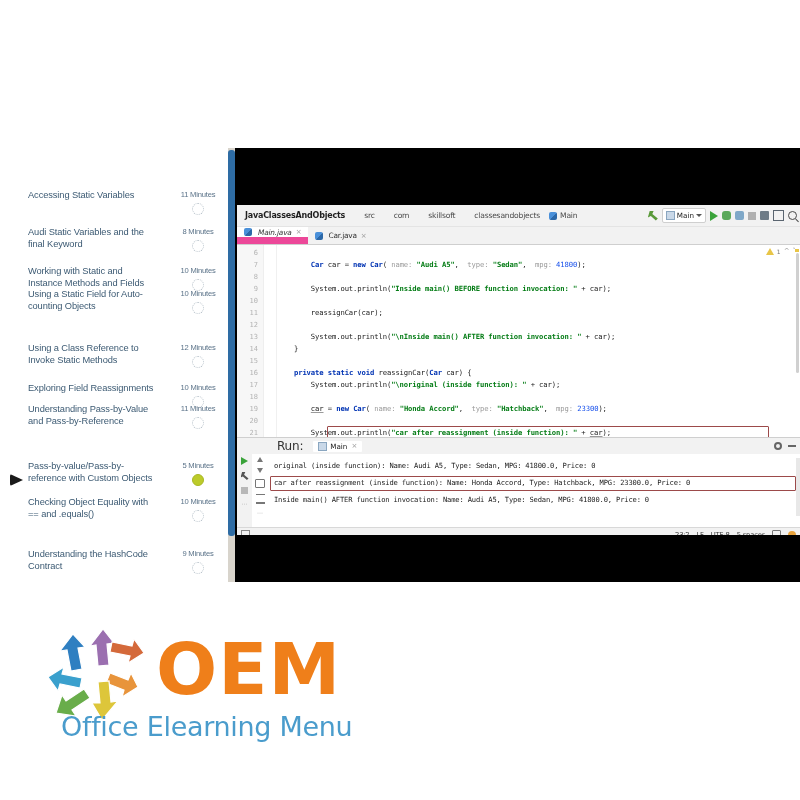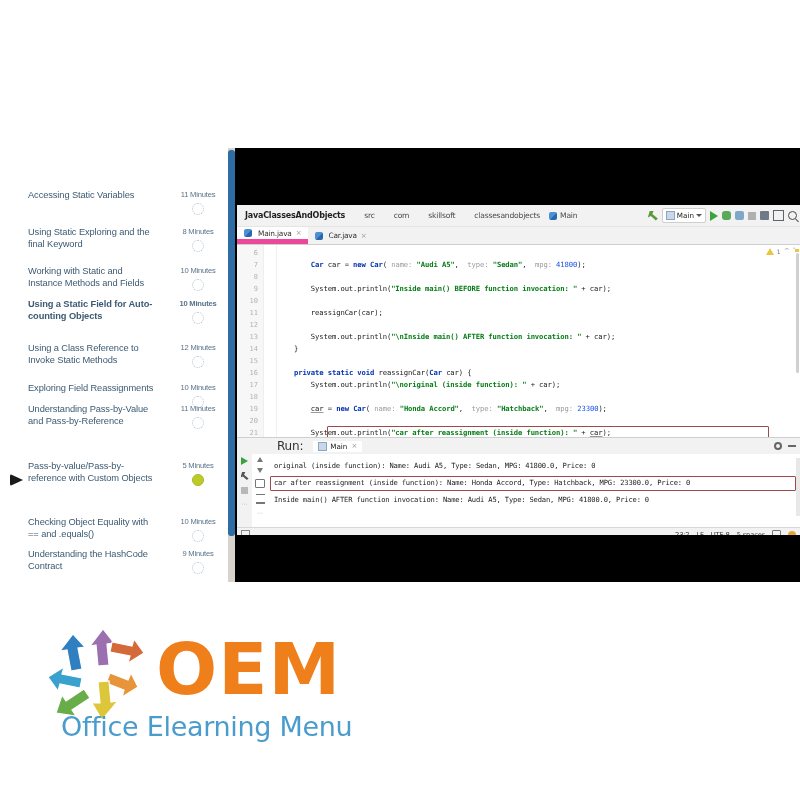--- a/index.html
+++ b/index.html
@@ -187,21 +187,21 @@
     display: flex;
     align-items: stretch;
     border-bottom: 1px solid #cfcfcf;
   }
   .ftab {
     display: flex; align-items: center;
     padding: 0 6px 0 7px;
     gap: 3px;
     background: #f2f2f2;
   }
-  .ftab.active { background: #ffffff; border-bottom: 5px solid #ec4899; }
+  .ftab.active { background: #ffffff; border-bottom: 7px solid #ec4899; font-style: italic; }
   .ftab-label { font-size: 7.4px; color: #333; letter-spacing: -0.2px; }
   .ftab-x { font-size: 7px; color: #999; margin-left: 1px; }
 
   
   #editor {
     position: relative;
     height: 192px;
     background: #ffffff;
     display: flex;
     overflow: hidden;
@@ -382,49 +382,49 @@
 <body>
 
 <div id="page">
 
   <div id="outline">
       <div class="lesson" style="top: 41px;">
         <div class="lesson-title">Accessing Static Variables</div>
         <div class="lesson-meta"><span class="lesson-minutes">11 Minutes</span><span class="dot todo"></span></div>
       </div>
       <div class="lesson" style="top: 78px;">
-        <div class="lesson-title">Using Static Exploring and the final Keyword</div>
+        <div class="lesson-title">Audi Static Variables and the final Keyword</div>
         <div class="lesson-meta"><span class="lesson-minutes">8 Minutes</span><span class="dot todo"></span></div>
       </div>
       <div class="lesson" style="top: 117px;">
         <div class="lesson-title">Working with Static and Instance Methods and Fields</div>
         <div class="lesson-meta"><span class="lesson-minutes">10 Minutes</span><span class="dot todo"></span></div>
       </div>
-      <div class="lesson" style="top: 150px; font-weight: bold;">
+      <div class="lesson" style="top: 140px;">
         <div class="lesson-title">Using a Static Field for Auto-counting Objects</div>
         <div class="lesson-meta"><span class="lesson-minutes">10 Minutes</span><span class="dot todo"></span></div>
       </div>
       <div class="lesson" style="top: 194px;">
         <div class="lesson-title">Using a Class Reference to Invoke Static Methods</div>
         <div class="lesson-meta"><span class="lesson-minutes">12 Minutes</span><span class="dot todo"></span></div>
       </div>
       <div class="lesson" style="top: 234px;">
         <div class="lesson-title">Exploring Field Reassignments</div>
         <div class="lesson-meta"><span class="lesson-minutes">10 Minutes</span><span class="dot todo"></span></div>
       </div>
       <div class="lesson" style="top: 255px;">
         <div class="lesson-title">Understanding Pass-by-Value and Pass-by-Reference</div>
         <div class="lesson-meta"><span class="lesson-minutes">11 Minutes</span><span class="dot todo"></span></div>
       </div>
       <div class="lesson" style="top: 312px;">
         <div class="lesson-title">Pass-by-value/Pass-by-reference with Custom Objects</div>
         <div class="lesson-meta"><span class="lesson-minutes">5 Minutes</span><span class="dot done"></span></div>
       </div>
       <div class="cursor-arrow" style="top: 326px;"></div>
-      <div class="lesson" style="top: 368px;">
+      <div class="lesson" style="top: 348px;">
         <div class="lesson-title">Checking Object Equality with == and .equals()</div>
         <div class="lesson-meta"><span class="lesson-minutes">10 Minutes</span><span class="dot todo"></span></div>
       </div>
       <div class="lesson" style="top: 400px;">
         <div class="lesson-title">Understanding the HashCode Contract</div>
         <div class="lesson-meta"><span class="lesson-minutes">9 Minutes</span><span class="dot todo"></span></div>
       </div>
     </div>
 
   <div id="videoframe"></div>

